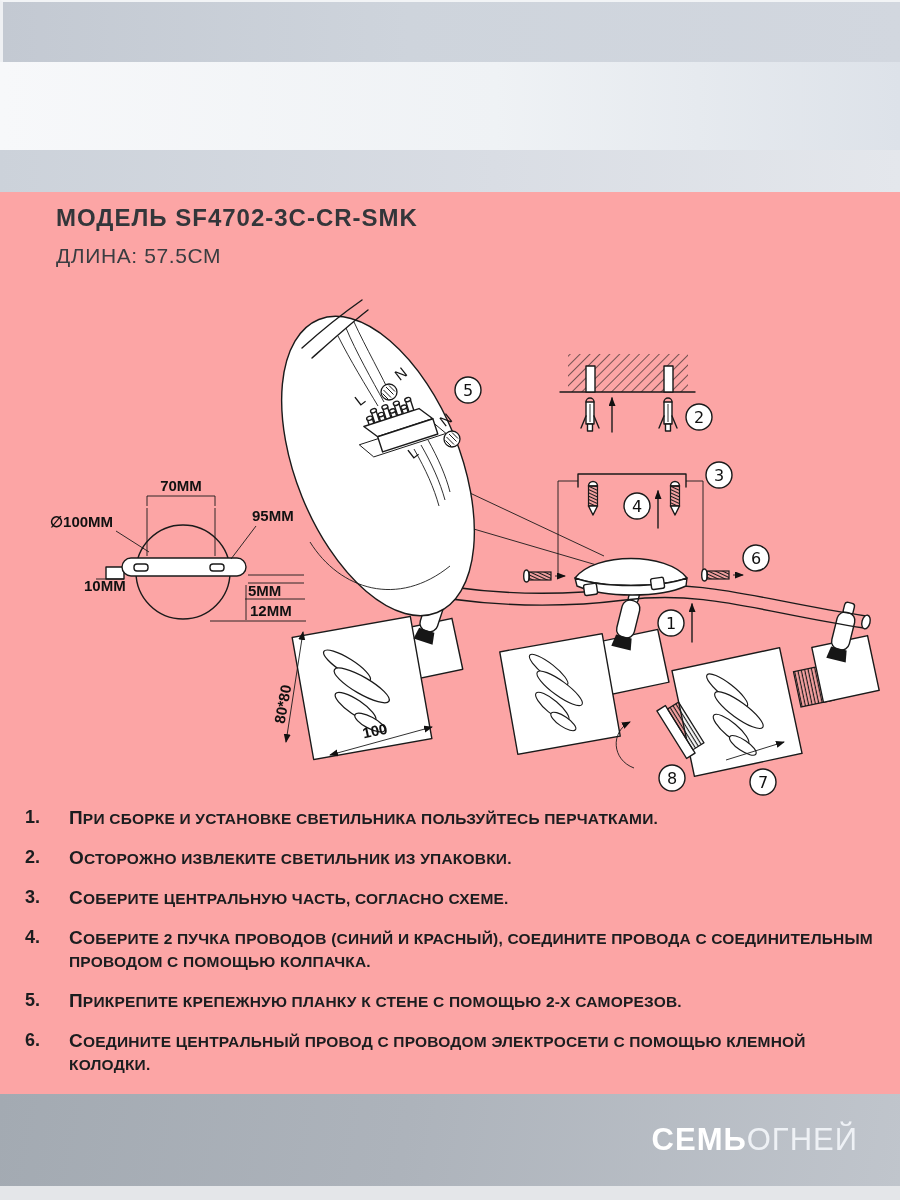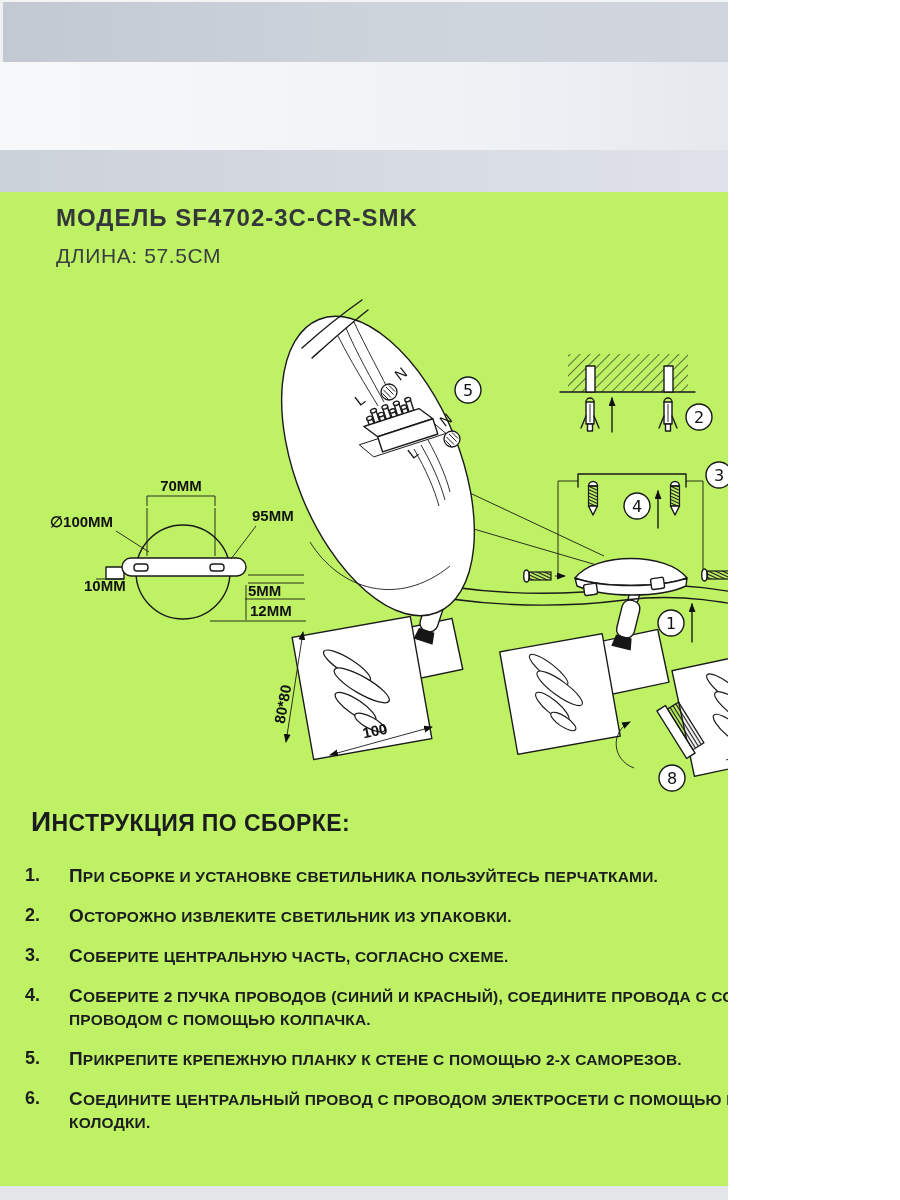--- a/index.html
+++ b/index.html
@@ -1,16 +1,16 @@
 <!DOCTYPE html>
 <html><head>
 <meta charset="utf-8">
 <style>
   html,body{margin:0;padding:0;background:#ffffff;}
-  .page{position:relative;width:728px;height:1200px;background:#bef264;overflow:hidden;
+  .page{position:relative;width:900px;height:1200px;background:#fca5a5;overflow:hidden;
         font-family:"Liberation Sans",sans-serif;color:#1b1d1f;}
   
   .band-top{position:absolute;left:0;top:0;width:900px;height:62px;
             background:linear-gradient(90deg,#c3c9d2 0%,#ced4dc 45%,#d2d7df 100%);
             border-top:2px solid #f2f4f6;border-left:3px solid #eef0f3;}
   .band-title{position:absolute;left:0;top:62px;width:900px;height:88px;
             background:linear-gradient(90deg,#f7f8fa 0%,#eff2f5 55%,#dde2e9 100%);}
   .band-sub{position:absolute;left:0;top:150px;width:900px;height:42px;
             background:linear-gradient(90deg,#ccd2da 0%,#d9dde4 55%,#e4e7ec 100%);}
   .page-title{position:absolute;left:55px;top:88px;margin:0;font-size:27px;font-weight:700;
@@ -291,21 +291,20 @@
       <circle class="fw" cx="763" cy="492" r="13"></circle>
       <text class="co" x="763" y="497.5">7</text>
     </g>
     <g>
       <circle class="fw" cx="672" cy="488" r="13"></circle>
       <text class="co" x="672" y="493.5">8</text>
     </g>
   </svg>
 
   <div class="instr">
-    <h2>ИНСТРУКЦИЯ ПО СБОРКЕ:</h2>
     <ol>
       <li>
         <span class="num">1.</span>
         <span class="txt">ПРИ СБОРКЕ И УСТАНОВКЕ СВЕТИЛЬНИКА ПОЛЬЗУЙТЕСЬ ПЕРЧАТКАМИ.</span>
       </li>
       <li>
         <span class="num">2.</span>
         <span class="txt">ОСТОРОЖНО ИЗВЛЕКИТЕ СВЕТИЛЬНИК ИЗ УПАКОВКИ.</span>
       </li>
       <li>
@@ -320,15 +319,20 @@
         <span class="num">5.</span>
         <span class="txt">ПРИКРЕПИТЕ КРЕПЕЖНУЮ ПЛАНКУ К СТЕНЕ С ПОМОЩЬЮ 2-Х САМОРЕЗОВ.</span>
       </li>
       <li>
         <span class="num">6.</span>
         <span class="txt">СОЕДИНИТЕ ЦЕНТРАЛЬНЫЙ ПРОВОД С ПРОВОДОМ ЭЛЕКТРОСЕТИ С ПОМОЩЬЮ КЛЕМНОЙ КОЛОДКИ.</span>
       </li>
     </ol>
   </div>
 
+  <div class="footer">
+    <div class="brand">
+      <span class="b1">СЕМЬ</span><span class="b2">ОГНЕЙ</span>
+    </div>
+  </div>
   <div class="footer-strip"></div>
 
 </div>
 
 </body></html>

